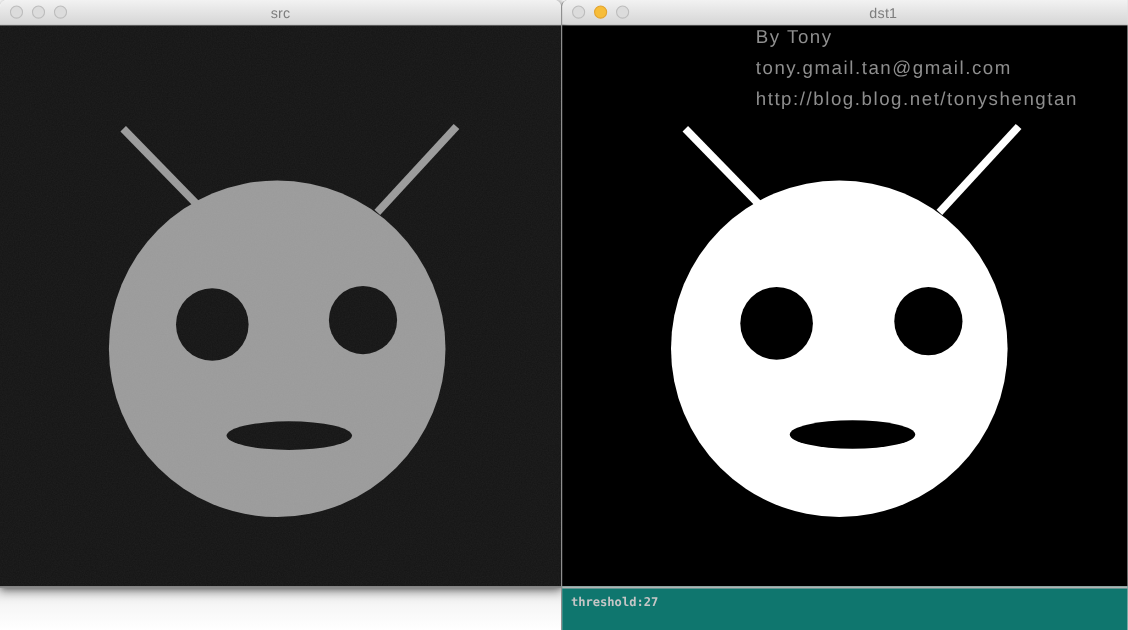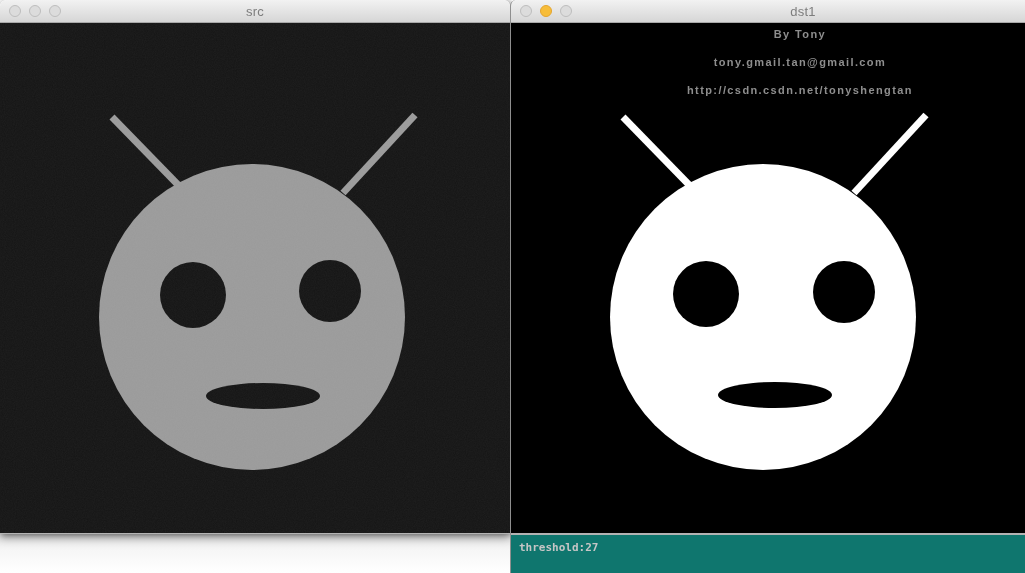--- a/index.html
+++ b/index.html
@@ -2,21 +2,21 @@
 <html style="--src-face: #9a9a9a; --src-canvas-bg: #141414; --dst-face: #ffffff; --dst-canvas-bg: #000000; --titlebar-top: #f2f2f2; --titlebar-bottom: #d6d6d6; --title-text: #7d7d7d; --minimize-yellow: #f7bd39; --watermark-text: #8e8e8e; --trackbar-text: #c6c6c6;"><head>
 <meta charset="utf-8">
 <style>
   html, body {
     margin: 0; padding: 0;
     width: 1025px; height: 573px;
     overflow: hidden;
     font-family: "Liberation Sans", sans-serif;
     background: linear-gradient(180deg, #ffffff 0px, #ffffff 520px, #e3e3e3 535px, #f6f6f6 550px, #ffffff 573px);
   }
-  .screen { position: relative; width: 1025px; height: 573px; text-align: center; }
+  .screen { position: relative; width: 1025px; height: 573px; }
 
   
   .window { position: absolute; top: 0; }
   .titlebar {
     height: 22px;
     background: linear-gradient(var(--titlebar-top, #f2f2f2), var(--titlebar-bottom, #d6d6d6));
     border-bottom: 1px solid #a9a9a9;
     position: relative;
     display: flex; align-items: center; justify-content: center;
   }
@@ -52,25 +52,24 @@
     left: 510px; width: 585px; height: 573px;
     border-left: 1px solid #8f8f8f;
     border-radius: 6px 0 0 0; overflow: hidden;
     box-sizing: border-box;
   }
   .dst-window .titlebar { border-radius: 6px 0 0 0; }
   .dst-canvas { height: 510px; background: var(--dst-canvas-bg, #000000); }
 
   .watermark {
     position: absolute; left: 176px; top: -3px;
-    line-height: 28px; font-size: 11px;
+    line-height: 28px; font-size: 17px;
     letter-spacing: 1.4px;
     color: var(--watermark-text, #8e8e8e);
     white-space: nowrap;
-    font-weight: bold;
   }
 
   .trackbar-panel {
     height: 39px;
     background: #0f766e;
     border-top: 2px solid #b3b3b3;
     position: relative;
   }
   .trackbar-label {
     position: absolute; left: 8px; top: 6px;
@@ -136,21 +135,21 @@
         <line class="face-line" x1="112" y1="94" x2="186" y2="170"></line>
         <line class="face-line" x1="415" y1="92" x2="343" y2="170"></line>
         <circle class="face-fill" cx="252" cy="294" r="153"></circle>
         <circle class="hole" cx="195" cy="271" r="33"></circle>
         <circle class="hole" cx="333" cy="269" r="31"></circle>
         <ellipse class="hole" cx="264" cy="372" rx="57" ry="13"></ellipse>
       </svg>
       <div class="watermark">
         <div>By Tony</div>
         <div>tony.gmail.tan@gmail.com</div>
-        <div>http://csdn.csdn.net/tonyshengtan</div>
+        <div>http://blog.blog.net/tonyshengtan</div>
       </div>
     </div>
     <div class="trackbar-panel">
       <span class="trackbar-label">threshold:27</span>
     </div>
   </div>
 
 </div>
 
 </body></html>

